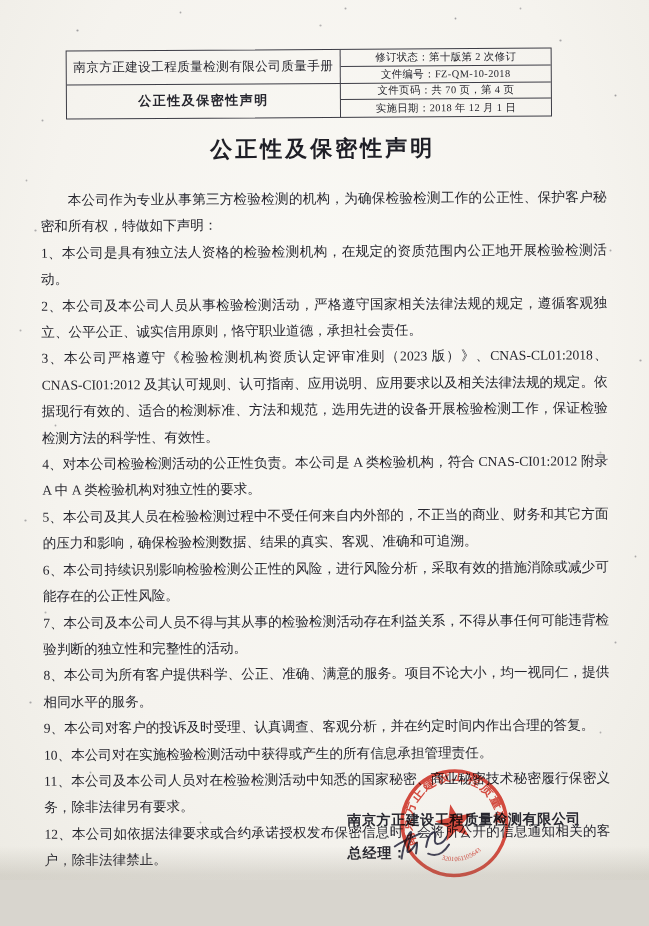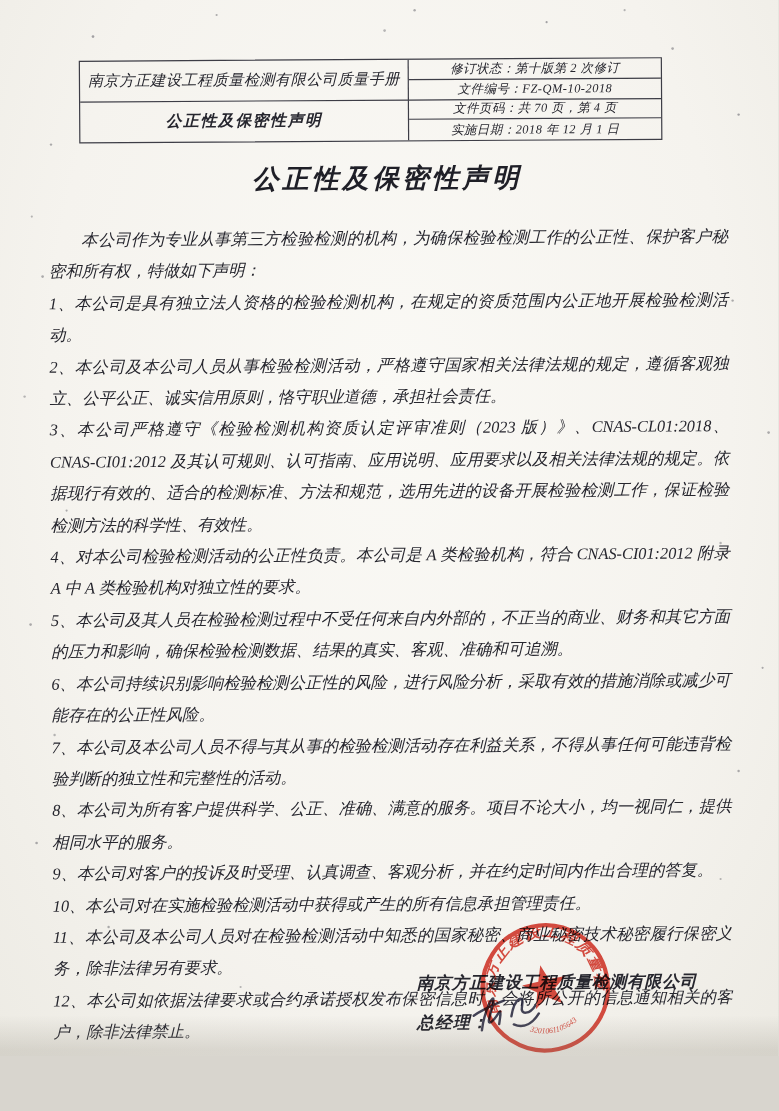--- a/index.html
+++ b/index.html
@@ -1,21 +1,20 @@
 <!DOCTYPE html>
 <html><head>
 <meta charset="utf-8">
 <style>
   html,body{margin:0;padding:0;background:#d8d5ce;}
   .page{
     position:relative;width:649px;height:880px;overflow:hidden;
     background:radial-gradient(ellipse at 50% 38%, #faf9f5 0%, #f5f3ee 62%, #edebe4 100%);
     font-family:"Liberation Serif","DejaVu Serif",serif;
     color:#26262e;
-    font-style:italic;
   }
   .bottom-shade{
     position:absolute;left:0;right:0;bottom:0;height:34px;
     background:linear-gradient(180deg, rgba(130,124,110,0) 0%, rgba(130,124,110,0.22) 85%);
   }
   .specks{
     position:absolute;left:0;top:0;width:1px;height:1px;background:transparent;border-radius:50%;
     box-shadow:
       77px 30px 0 0.6px rgba(60,60,70,.45), 180px 12px 0 0.4px rgba(60,60,70,.4),
       320px 25px 0 0.6px rgba(60,60,70,.35), 455px 18px 0 0.4px rgba(60,60,70,.45),

